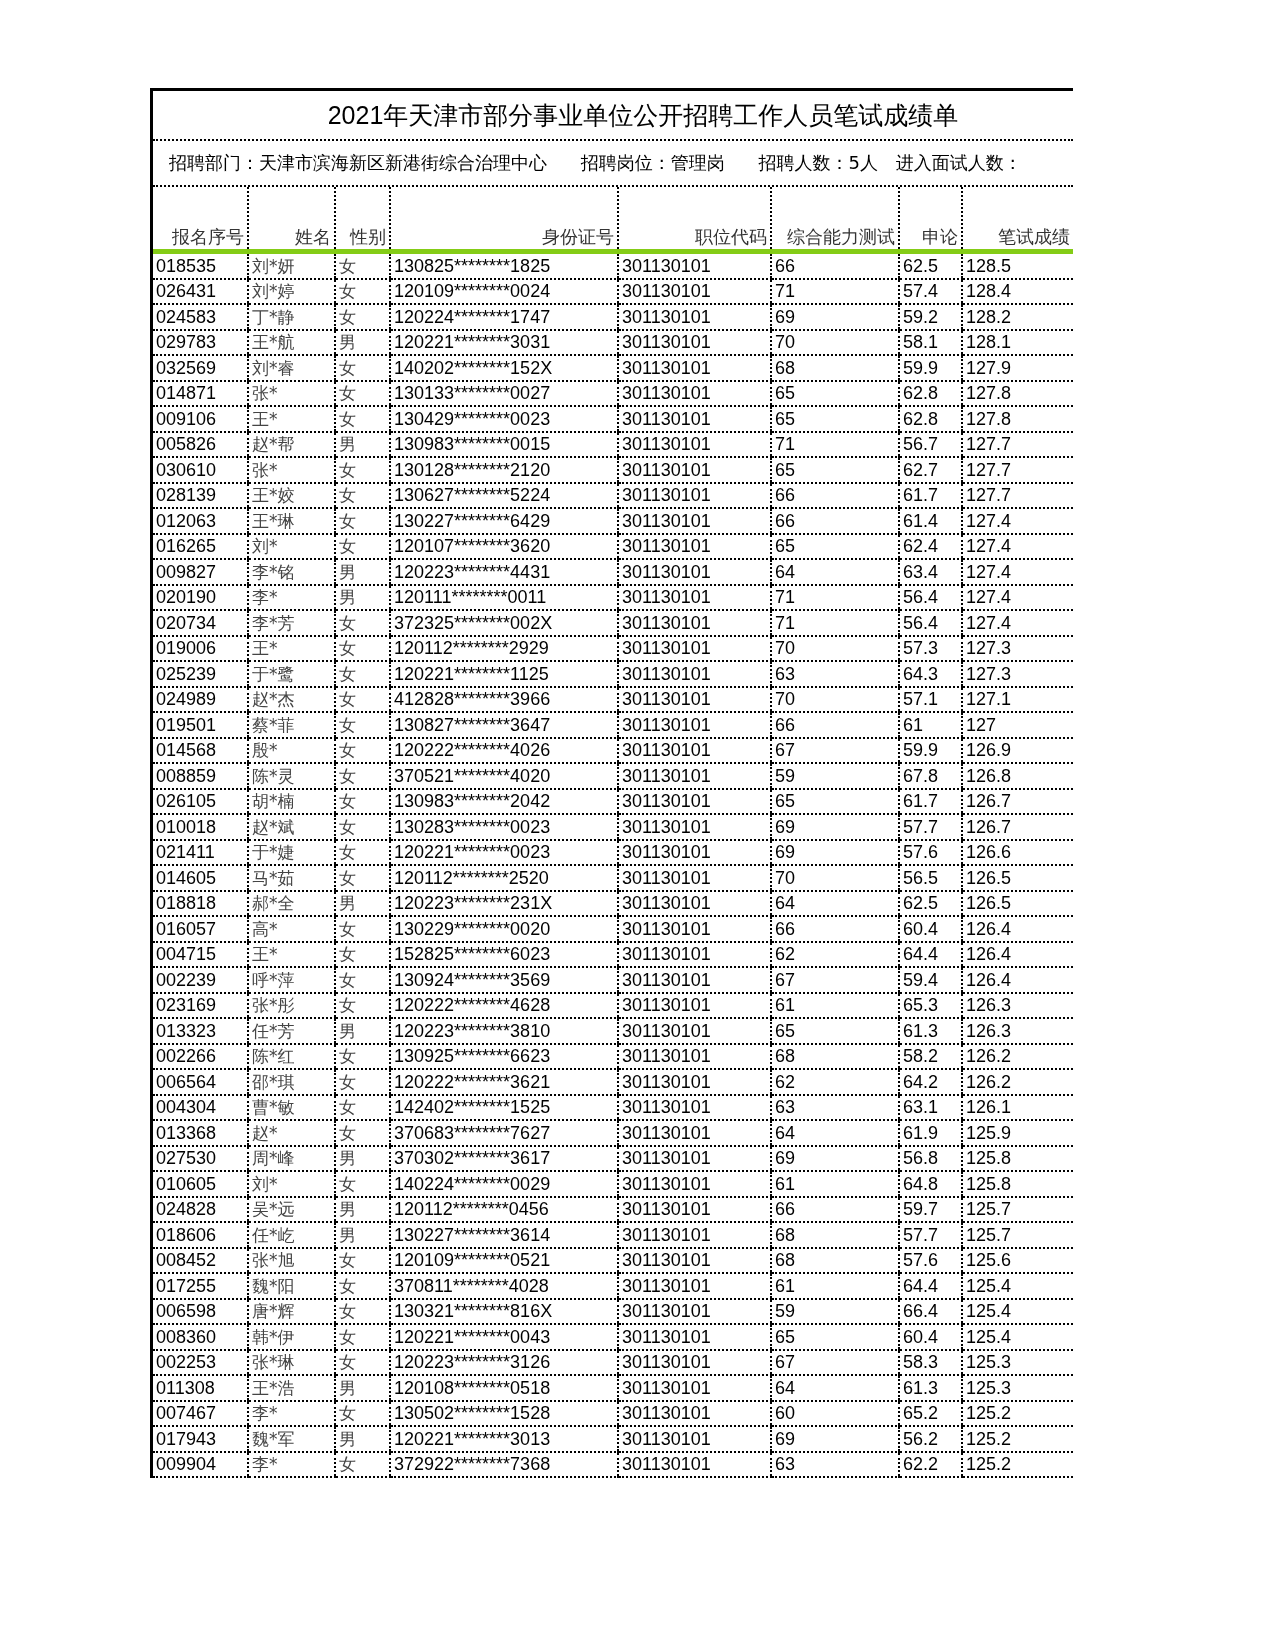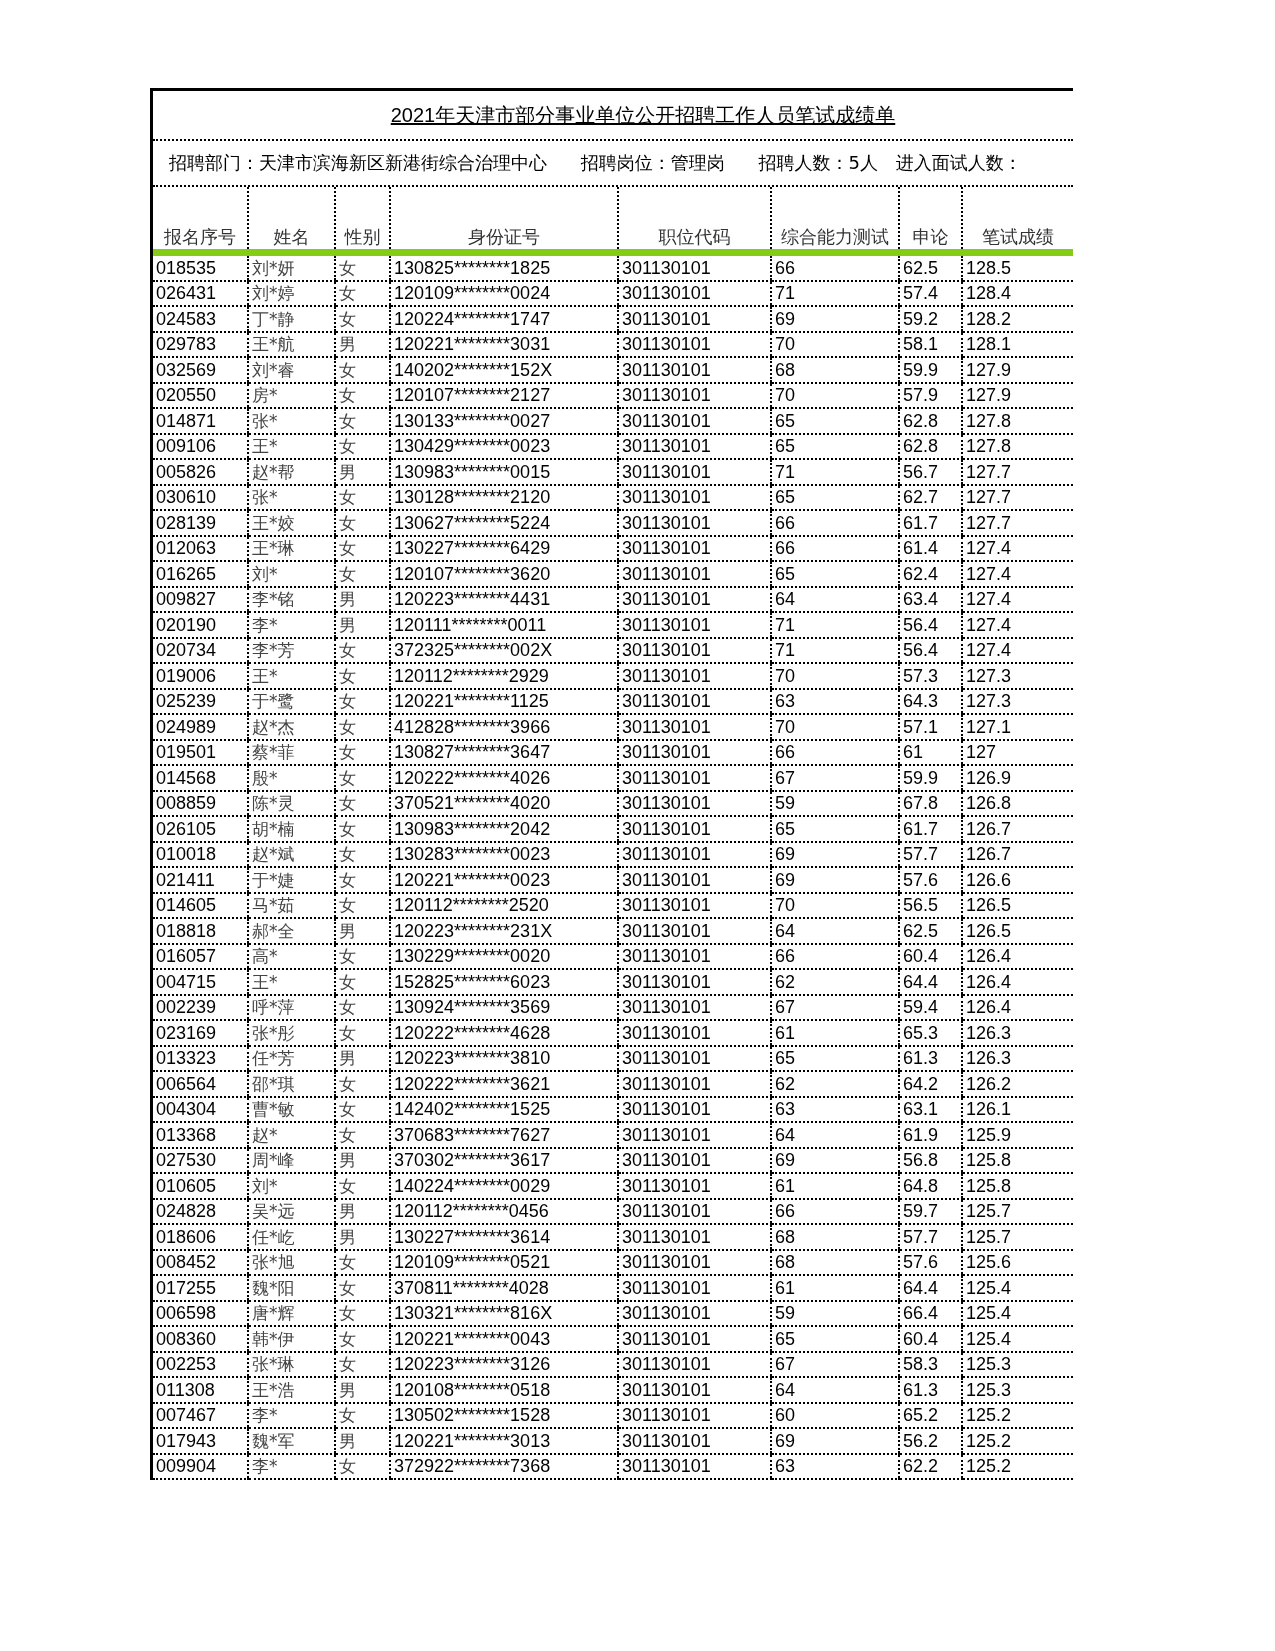--- a/index.html
+++ b/index.html
@@ -1,21 +1,21 @@
 <!DOCTYPE html>
 <html><head>
 <meta charset="utf-8">
 <style>
 body{margin:0;background:#fff;width:1275px;height:1651px;position:relative;font-family:"Liberation Sans",sans-serif;}
 #sheet{position:absolute;left:150px;top:88px;width:920px;border-left:3px solid #000;border-top:3px solid #000;}
-.title{height:48px;font-size:20px;text-align:center;line-height:48px;border-bottom:2px dotted #000;padding-left:60px;text-decoration:underline;}
+.title{height:48px;font-size:25px;text-align:center;line-height:48px;border-bottom:2px dotted #000;padding-left:60px;}
 .info{height:44px;font-size:18px;line-height:44px;border-bottom:2px dotted #000;padding-left:16px;white-space:nowrap;overflow:hidden;font-family:"DejaVu Sans",sans-serif;}
 .info span{margin-right:28px;}
 table{border-collapse:collapse;width:920px;table-layout:fixed;}
-th{font-weight:normal;font-size:18px;text-align:center;height:62px;vertical-align:bottom;border-left:2px dotted #000;border-bottom:7px solid #84cc16;padding:0 3px;font-family:"DejaVu Sans",sans-serif;color:#333;white-space:nowrap;overflow:hidden;}
+th{font-weight:normal;font-size:18px;text-align:right;height:62px;vertical-align:bottom;border-left:2px dotted #000;border-bottom:5px solid #84cc16;padding:0 3px;font-family:"DejaVu Sans",sans-serif;color:#333;white-space:nowrap;overflow:hidden;}
 th:first-child,td:first-child{border-left:none;}
 td{font-size:18px;height:23.5px;padding:0 3px;border-left:2px dotted #000;border-bottom:2px dotted #000;white-space:nowrap;overflow:hidden;line-height:22px;}
 td.cn{font-family:"DejaVu Sans",sans-serif;color:#444;font-size:17px;}
 </style>
 </head>
 <body>
 
 <div id="sheet">
   <div class="title">2021年天津市部分事业单位公开招聘工作人员笔试成绩单</div>
   <div class="info">
@@ -92,30 +92,20 @@
           <td>032569</td>
           <td class="cn">刘*睿</td>
           <td class="cn">女</td>
           <td>140202********152X</td>
           <td>301130101</td>
           <td>68</td>
           <td>59.9</td>
           <td>127.9</td>
         </tr>
         <tr>
-          <td>020550</td>
-          <td class="cn">房*</td>
-          <td class="cn">女</td>
-          <td>120107********2127</td>
-          <td>301130101</td>
-          <td>70</td>
-          <td>57.9</td>
-          <td>127.9</td>
-        </tr>
-        <tr>
           <td>014871</td>
           <td class="cn">张*</td>
           <td class="cn">女</td>
           <td>130133********0027</td>
           <td>301130101</td>
           <td>65</td>
           <td>62.8</td>
           <td>127.8</td>
         </tr>
         <tr>
@@ -360,20 +350,30 @@
         </tr>
         <tr>
           <td>013323</td>
           <td class="cn">任*芳</td>
           <td class="cn">男</td>
           <td>120223********3810</td>
           <td>301130101</td>
           <td>65</td>
           <td>61.3</td>
           <td>126.3</td>
+        </tr>
+        <tr>
+          <td>002266</td>
+          <td class="cn">陈*红</td>
+          <td class="cn">女</td>
+          <td>130925********6623</td>
+          <td>301130101</td>
+          <td>68</td>
+          <td>58.2</td>
+          <td>126.2</td>
         </tr>
         <tr>
           <td>006564</td>
           <td class="cn">邵*琪</td>
           <td class="cn">女</td>
           <td>120222********3621</td>
           <td>301130101</td>
           <td>62</td>
           <td>64.2</td>
           <td>126.2</td>

